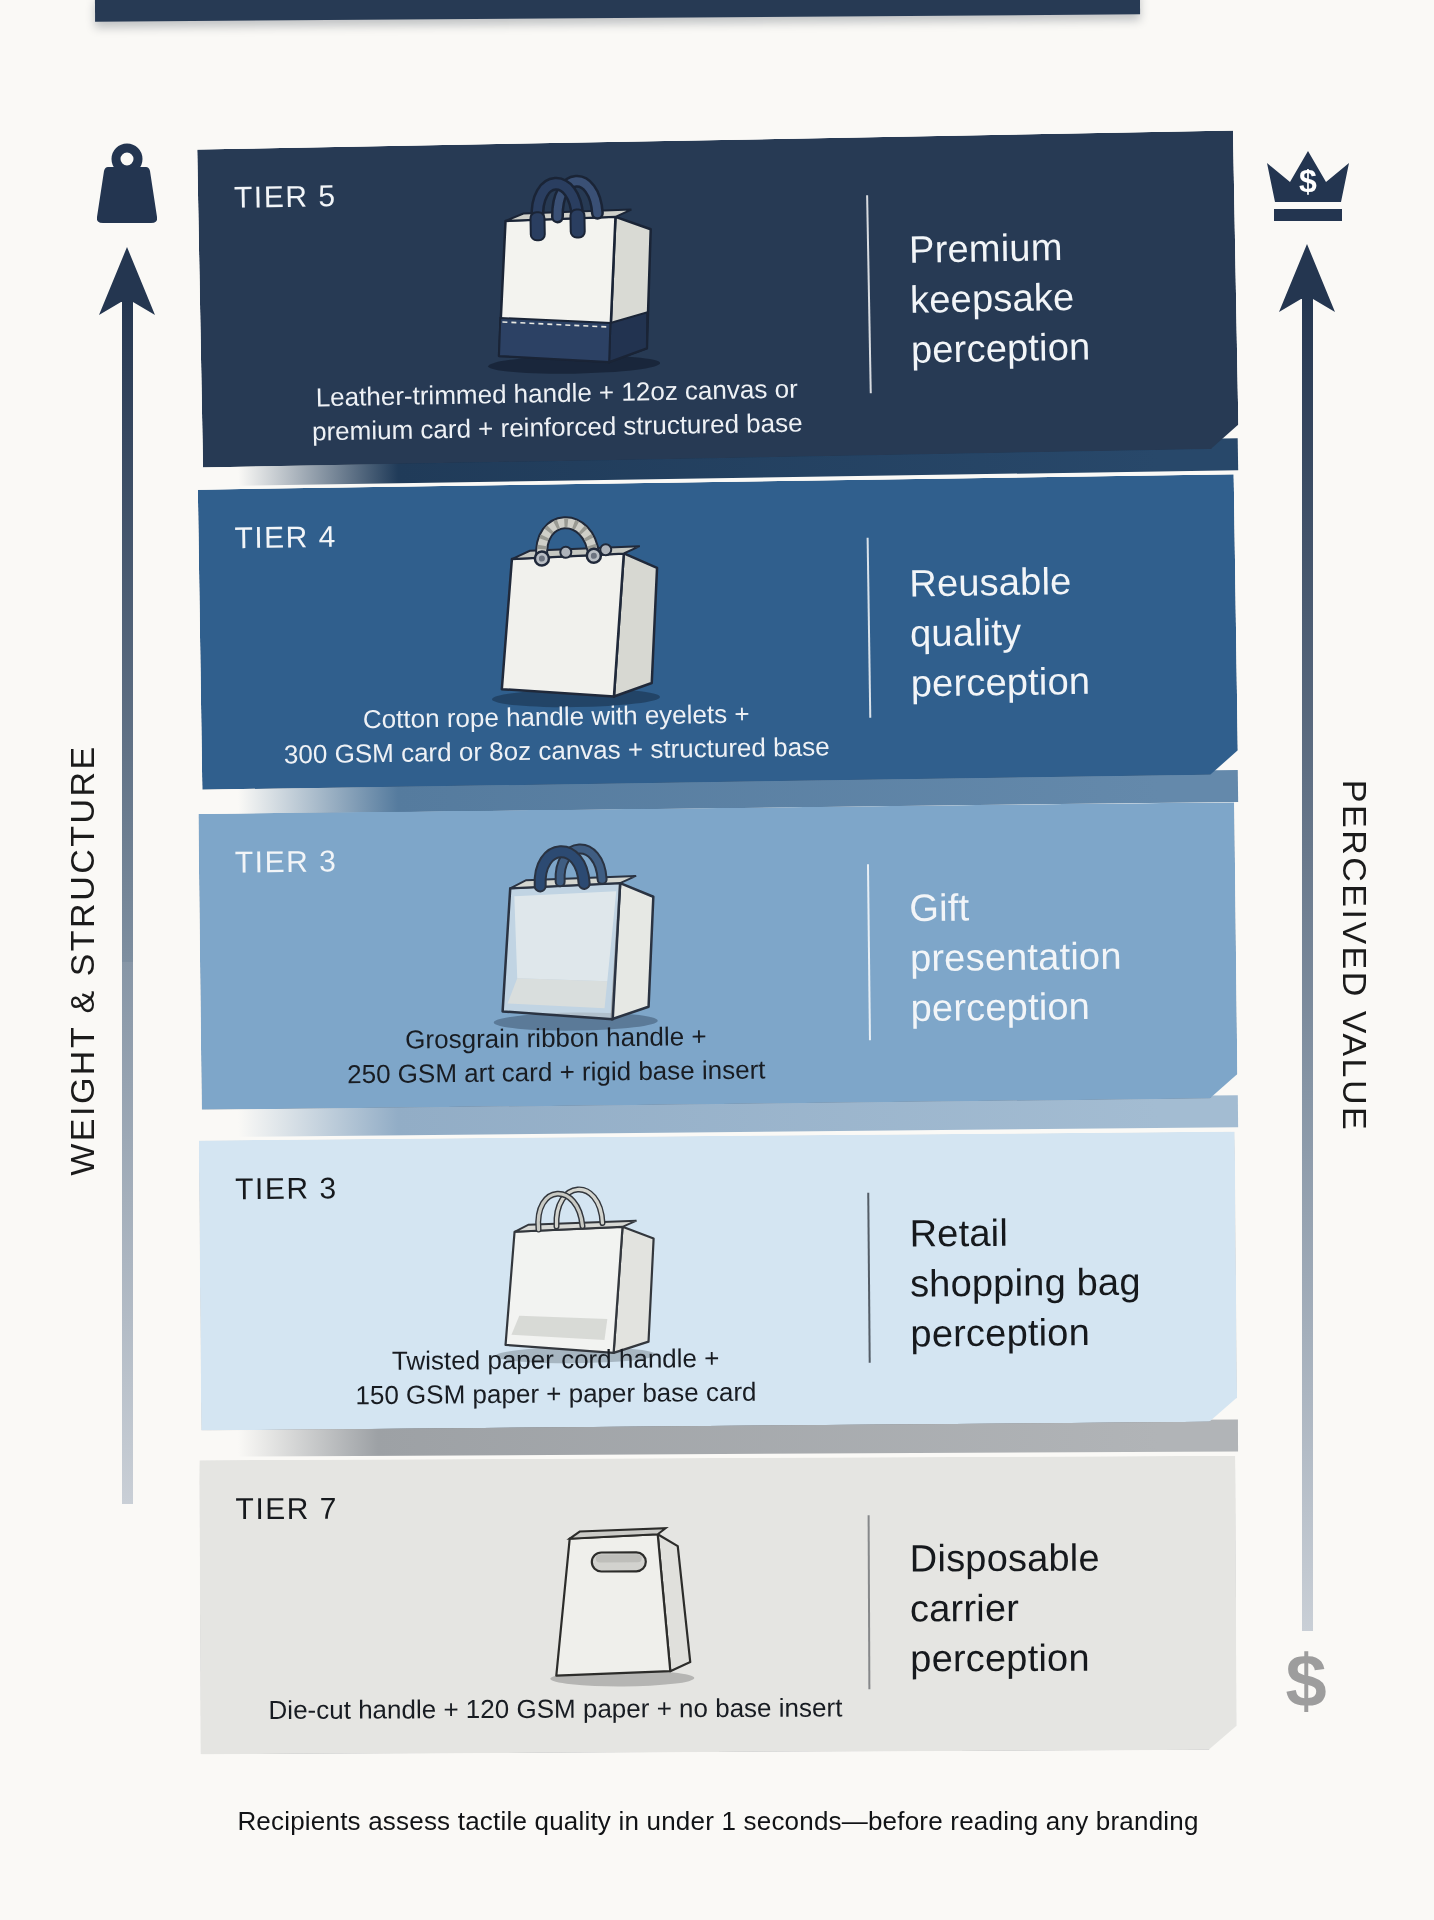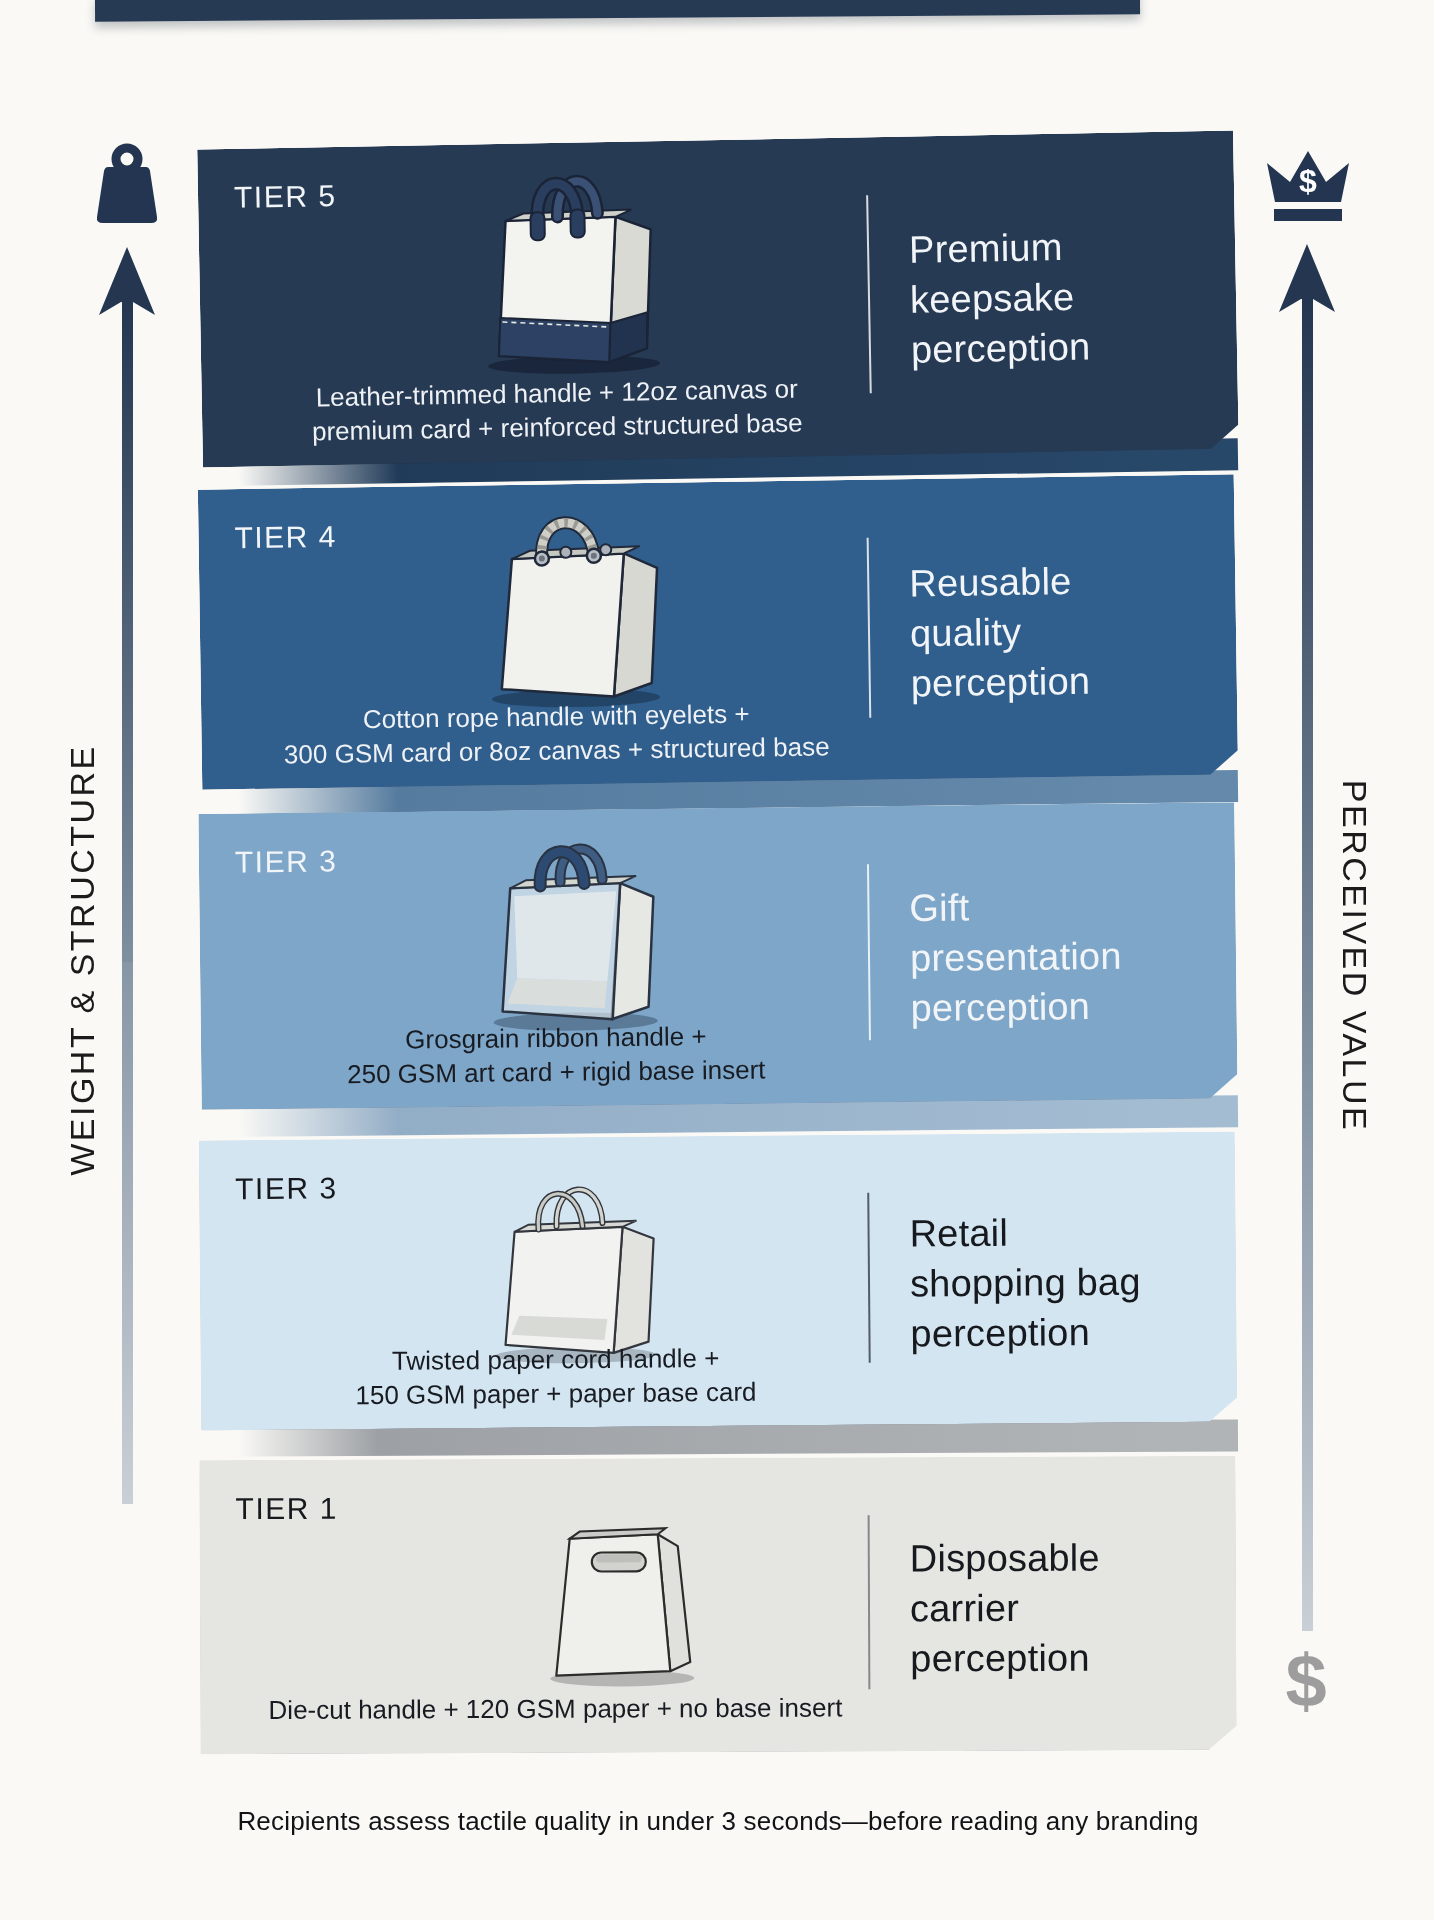--- a/index.html
+++ b/index.html
@@ -207,21 +207,21 @@
     </div>
     <div class="divider divider-dark"></div>
     <div class="perception dark-text">
       <div>Retail</div>
       <div>shopping bag</div>
       <div>perception</div>
     </div>
   </div>
 
   <div class="band band-1 band-shadow" style="background: rgb(229, 229, 226);">
-    <div class="tier-label dark-text">TIER 1</div>
+    <div class="tier-label dark-text">TIER 7</div>
     <svg class="bag" viewBox="0 0 230 225">
       <ellipse cx="122" cy="210" rx="72" ry="8" fill="rgba(70,70,70,0.3)"></ellipse>
       <path d="M158,66 L178,78 L190,194 L170,203 Z" fill="#e0e0dc" stroke="#2c2c2a" stroke-width="2.2" stroke-linejoin="round"></path>
       <path d="M70,70 L158,66 L170,203 L56,207 Z" fill="#efefeb" stroke="#2c2c2a" stroke-width="2.2" stroke-linejoin="round"></path>
       <path d="M70,70 L80,63 L166,60 L158,66 Z" fill="#cbcbc7" stroke="#2c2c2a" stroke-width="2"></path>
       <rect x="92" y="84" width="54" height="19" rx="9.5" fill="#d2d2ce" stroke="#2c2c2a" stroke-width="2.2"></rect>
       <rect x="96" y="86" width="46" height="8" rx="4" fill="#b9b9b5" opacity="0.8"></rect>
     </svg>
     <div class="desc desc-dark">
       <div>Die-cut handle + 120 GSM paper + no base insert</div>
@@ -269,15 +269,15 @@
       </linearGradient>
     </defs>
     <polygon points="35,2 7,70 29,57 41,57 63,70" fill="#243650"></polygon>
     <rect x="30" y="54" width="11" height="1335" fill="url(#shaftR)"></rect>
   </svg>
 
   <div class="v-label v-label-right">PERCEIVED VALUE</div>
 
   <div class="dollar-bottom">$</div>
 
-  <div class="caption">Recipients assess tactile quality in under 3 seconds—before reading any branding</div>
+  <div class="caption">Recipients assess tactile quality in under 1 seconds—before reading any branding</div>
 
 </div>
 
 </body></html>

